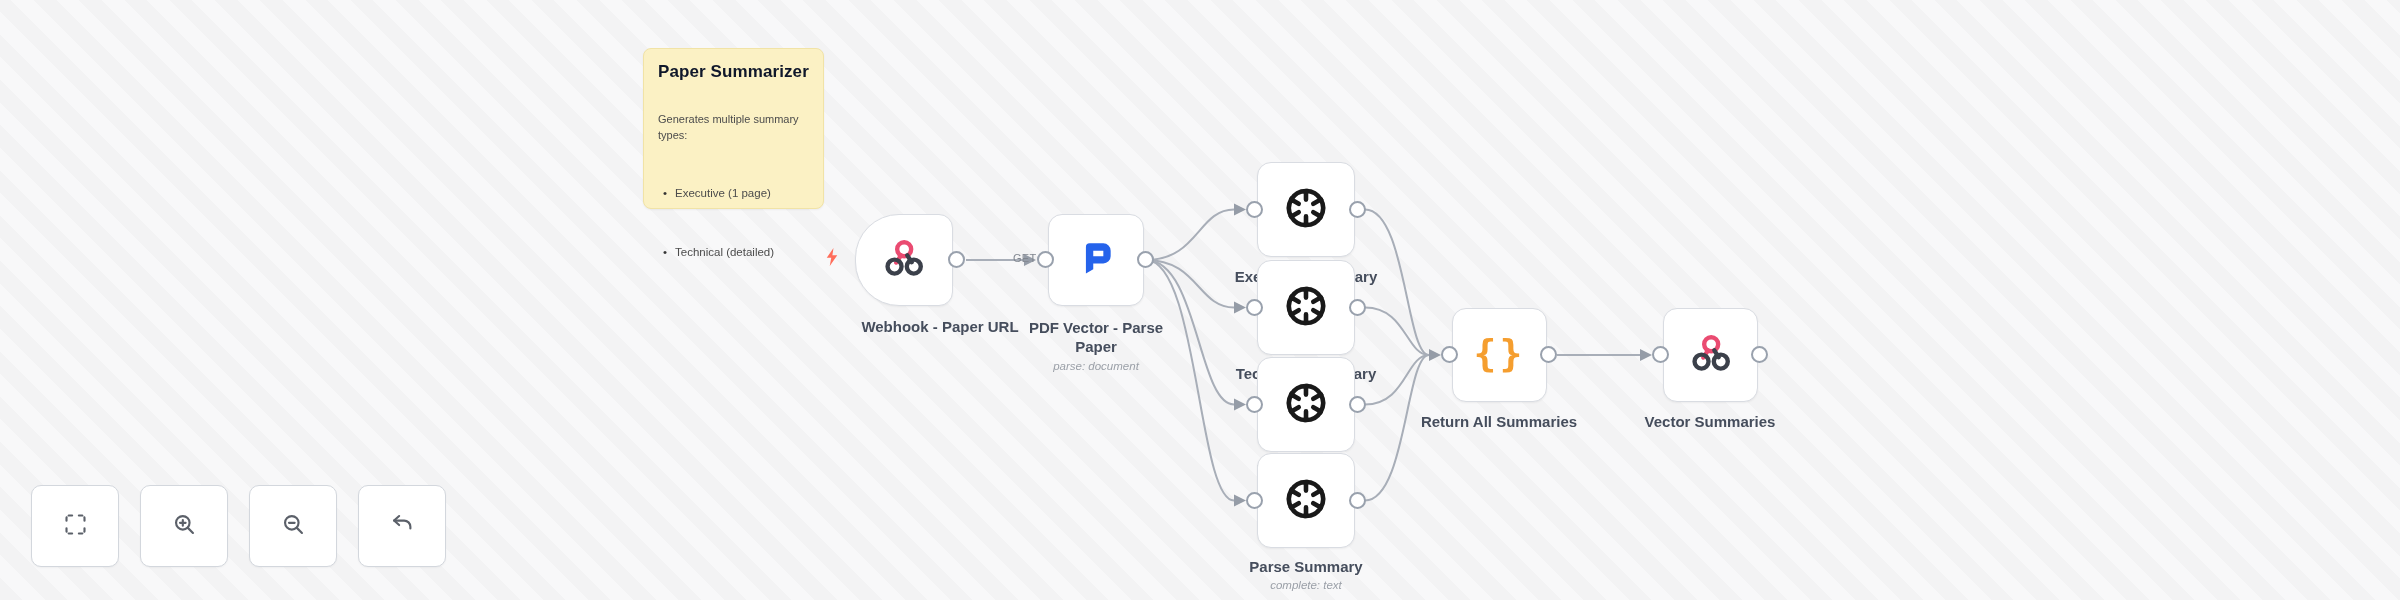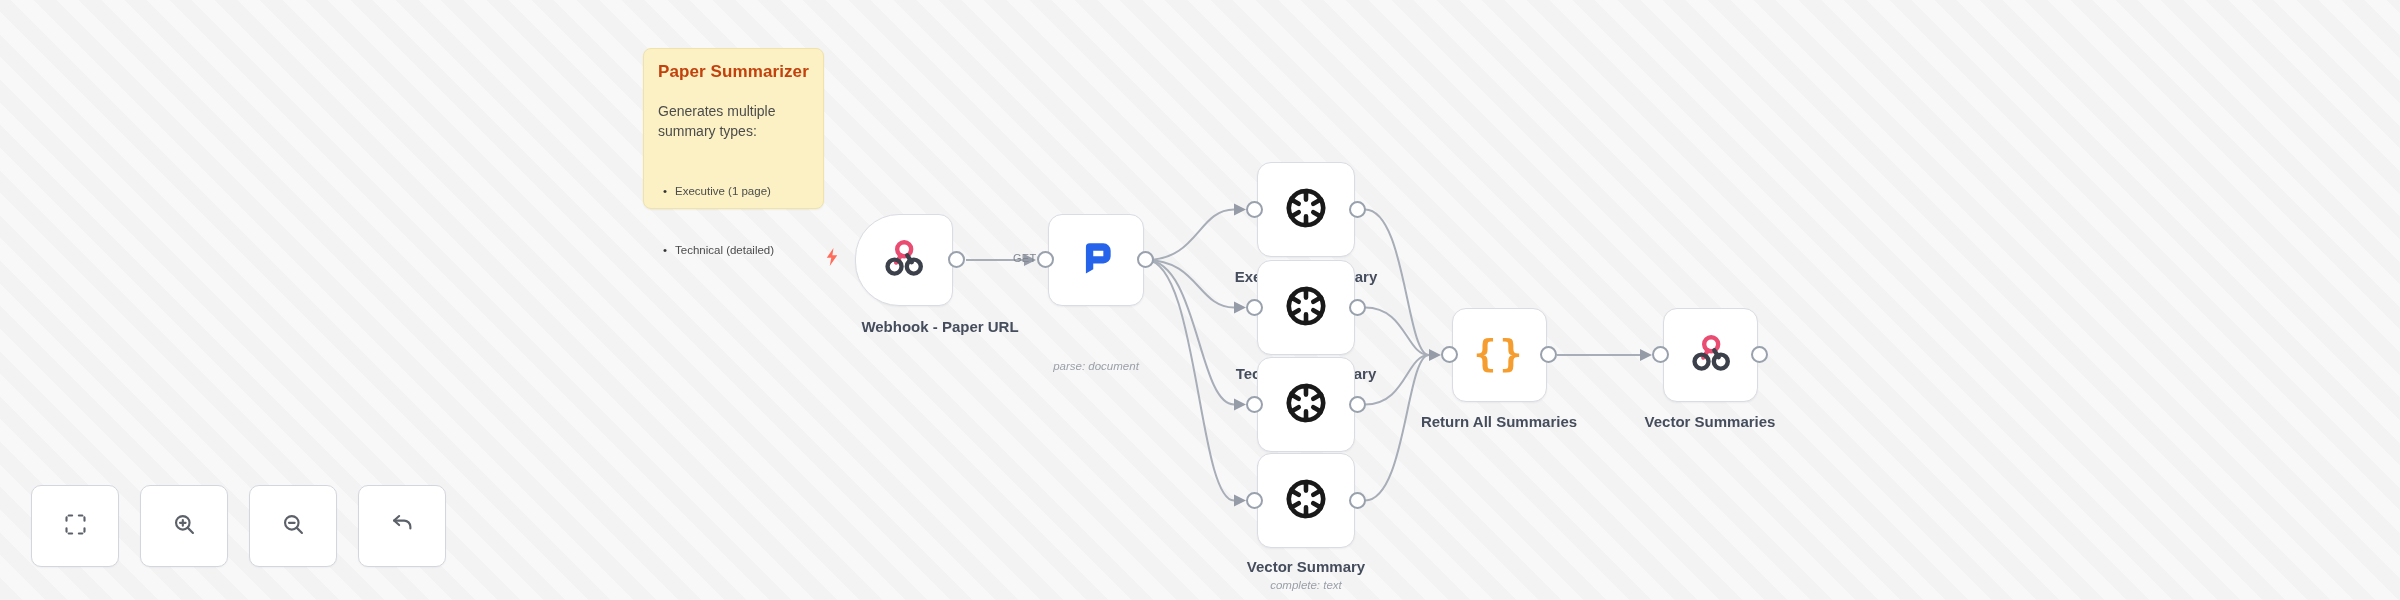--- a/index.html
+++ b/index.html
@@ -16,22 +16,22 @@
   svg.edges { position:absolute; left:0; top:0; z-index:2; }
   .edge { stroke:#a8aeb8; stroke-width:2; fill:none; }
   .arrow { fill:#959ca7; stroke:none; }
 
   
   .sticky {
     position:absolute; left:643px; top:48px; width:181px; height:161px;
     background:#fbf1c4; border:1px solid #f1e3a6; border-radius:8px;
     padding:13px 14px; z-index:1; box-shadow:0 1px 2px rgba(0,0,0,.05);
   }
-  .sticky h3 { font-size:17px; font-weight:700; color:#c2410c; letter-spacing:.1px; }
-  .sticky .body { margin-top:19px; font-size:14px; color:#4c4c4c; line-height:1.45; }
+  .sticky h3 { font-size:17px; font-weight:700; color:#0f172a; letter-spacing:.1px; }
+  .sticky .body { margin-top:30px; font-size:11px; color:#4c4c4c; line-height:1.45; }
   .sticky ul { margin-top:9px; list-style:none; }
   .sticky li { font-size:11.5px; color:#4c4c4c; line-height:1.65; padding-left:17px; position:relative;margin-top:40px; }
   .sticky li::before { content:"•"; position:absolute; left:5px; top:0; color:#333; }
 
   
   .node-box {
     position:absolute; background:#fff; border:1.5px solid #d9dce2;
     border-radius:14px; z-index:5; box-shadow:0 1px 2px rgba(0,0,0,.05);
     display:flex; align-items:center; justify-content:center;
   }
@@ -128,20 +128,21 @@
   <div class="node-box" style="left:1048px; top:214px; width:96px; height:92px;">
     <span>
       <svg width="44" height="44" viewBox="0 0 24 24">
         <path fill="#2563eb" fill-rule="evenodd" d="M6.5 20.5 V6 a2 2 0 0 1 2-2 h7.5 a4 4 0 0 1 4 4 v3 a4 4 0 0 1 -4 4 H10.5 v3.2 Z
              M10.5 8 h5.5 v3 h-5.5 Z"></path>
       </svg>
     </span>
   </div>
   <div class="port" style="left:1037px; top:251px;"></div>
   <div class="port" style="left:1137px; top:251px;"></div>
+  <div class="node-label wrap" style="left:1096px; top:318px;">PDF Vector - Parse Paper</div>
   <div class="node-sub" style="left:1096px; top:360px;">parse: document</div>
 
   <div class="node-label" style="left:1306px; top:268px;">Executive Summary</div>
   <div class="node-label" style="left:1306px; top:365px;">Technical Summary</div>
   <div class="node-label" style="left:1306px; top:461px;">Lay Summary</div>
 
   <div class="node-box" style="left:1257px; top:162px; width:98px; height:95px;">
     <span>
       <svg width="46" height="46" viewBox="0 0 24 24" fill="none" stroke="#191919" stroke-width="2.4" stroke-linecap="round">
         <g>
@@ -241,21 +242,21 @@
             <path d="M12 3.1 A8.9 8.9 0 0 1 19.7 7.55 L15.8 9.8"></path>
           </g>
         <g transform="rotate(300 12 12)">
             <path d="M12 3.1 A8.9 8.9 0 0 1 19.7 7.55 L15.8 9.8"></path>
           </g>
       </svg>
     </span>
   </div>
   <div class="port" style="left:1246px; top:492px;"></div>
   <div class="port" style="left:1349px; top:492px;"></div>
-  <div class="node-label" style="left:1306px; top:558px; z-index:7;">Vector Summary</div>
+  <div class="node-label" style="left:1306px; top:558px; z-index:7;">Parse Summary</div>
   <div class="node-sub" style="left:1306px; top:579px; z-index:7;">complete: text</div>
 
   <div class="node-box" style="left:1452px; top:308px; width:95px; height:94px;">
     <span class="braces">{}</span>
   </div>
   <div class="port" style="left:1441px; top:346px;"></div>
   <div class="port" style="left:1540px; top:346px;"></div>
   <div class="node-label" style="left:1499px; top:413px;">Return All Summaries</div>
 
   <div class="node-box" style="left:1663px; top:308px; width:95px; height:94px;">

